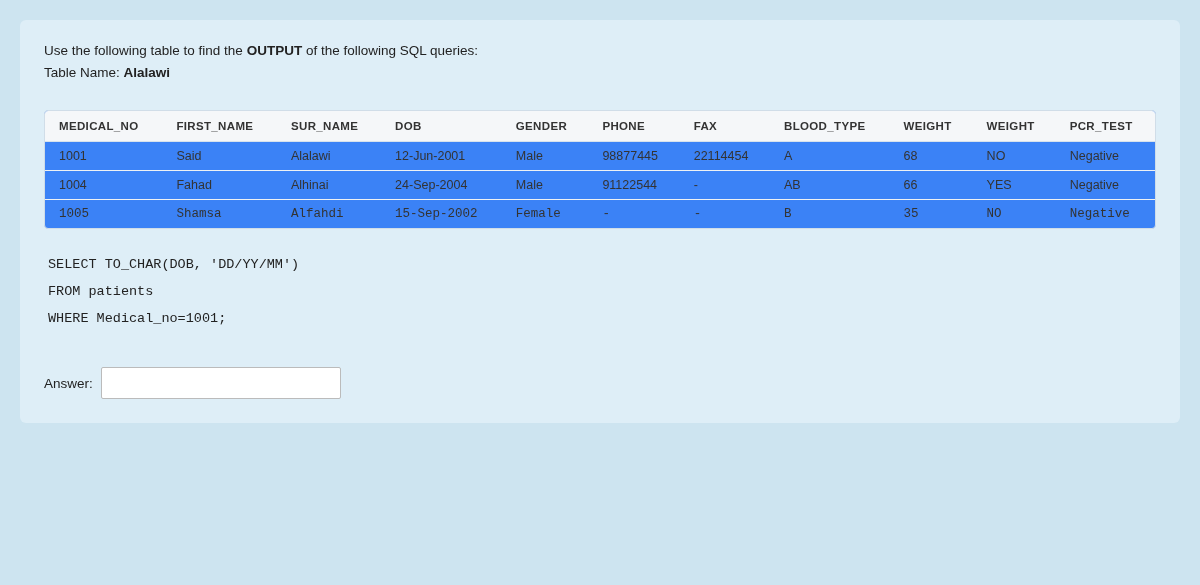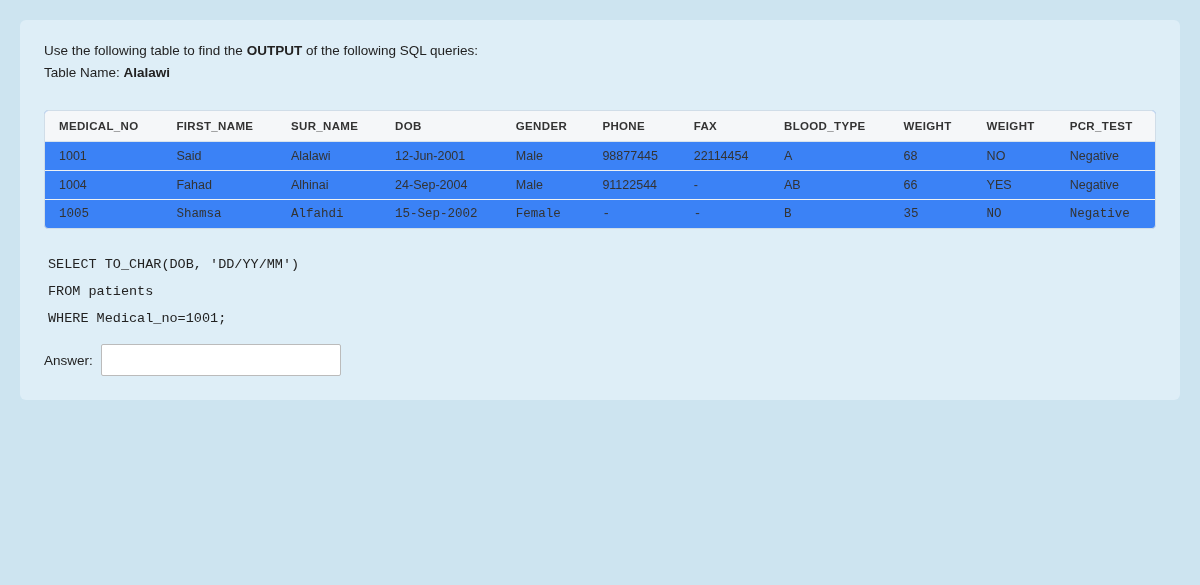--- a/index.html
+++ b/index.html
@@ -71,21 +71,21 @@
       padding: 7px 14px;
       color: #333;
       margin-top: 48px;
     }
 
     .sql-block {
       font-family: 'Courier New', Courier, monospace;
       font-size: 13.5px;
       line-height: 2;
       color: #222;
-      margin-bottom: 12px;
+      margin-bottom: 35px;
       padding-left: 4px;
     }
 
     .answer-section {
       display: flex;
       align-items: center;
       gap: 8px;
       font-size: 13.5px;
     }
 

